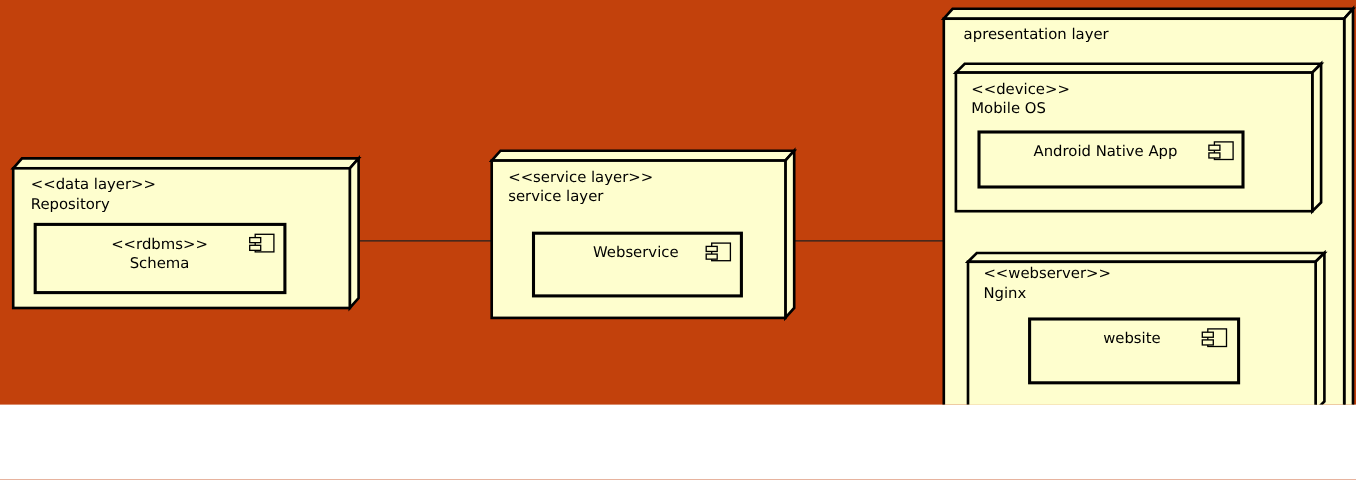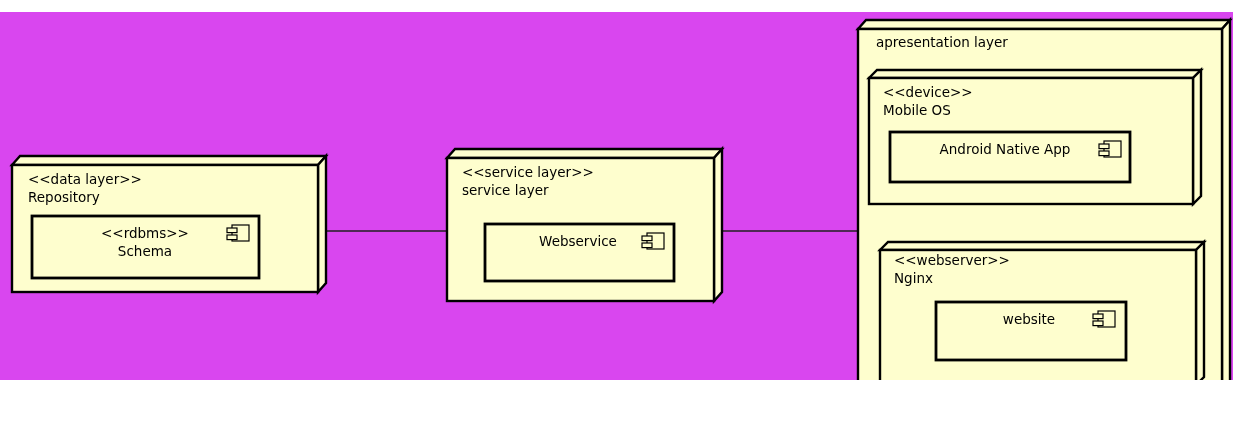--- a/index.html
+++ b/index.html
@@ -4,24 +4,23 @@
 <style>
   html, body {
     margin: 0;
     padding: 0;
     background: #ffffff;
   }
   #canvas {
     position: relative;
     width: 1233px;
     height: 368px;
-    background: #d946ef;
+    background: #c2410c;
     font-family: "DejaVu Sans", sans-serif;
     overflow: hidden;
-    margin-top: 12px;
   }
   svg.diagram {
     position: absolute;
     left: 0;
     top: 0;
     width: 1233px;
     height: 436px;
   }
   .node-face {
     fill: #fefece;

